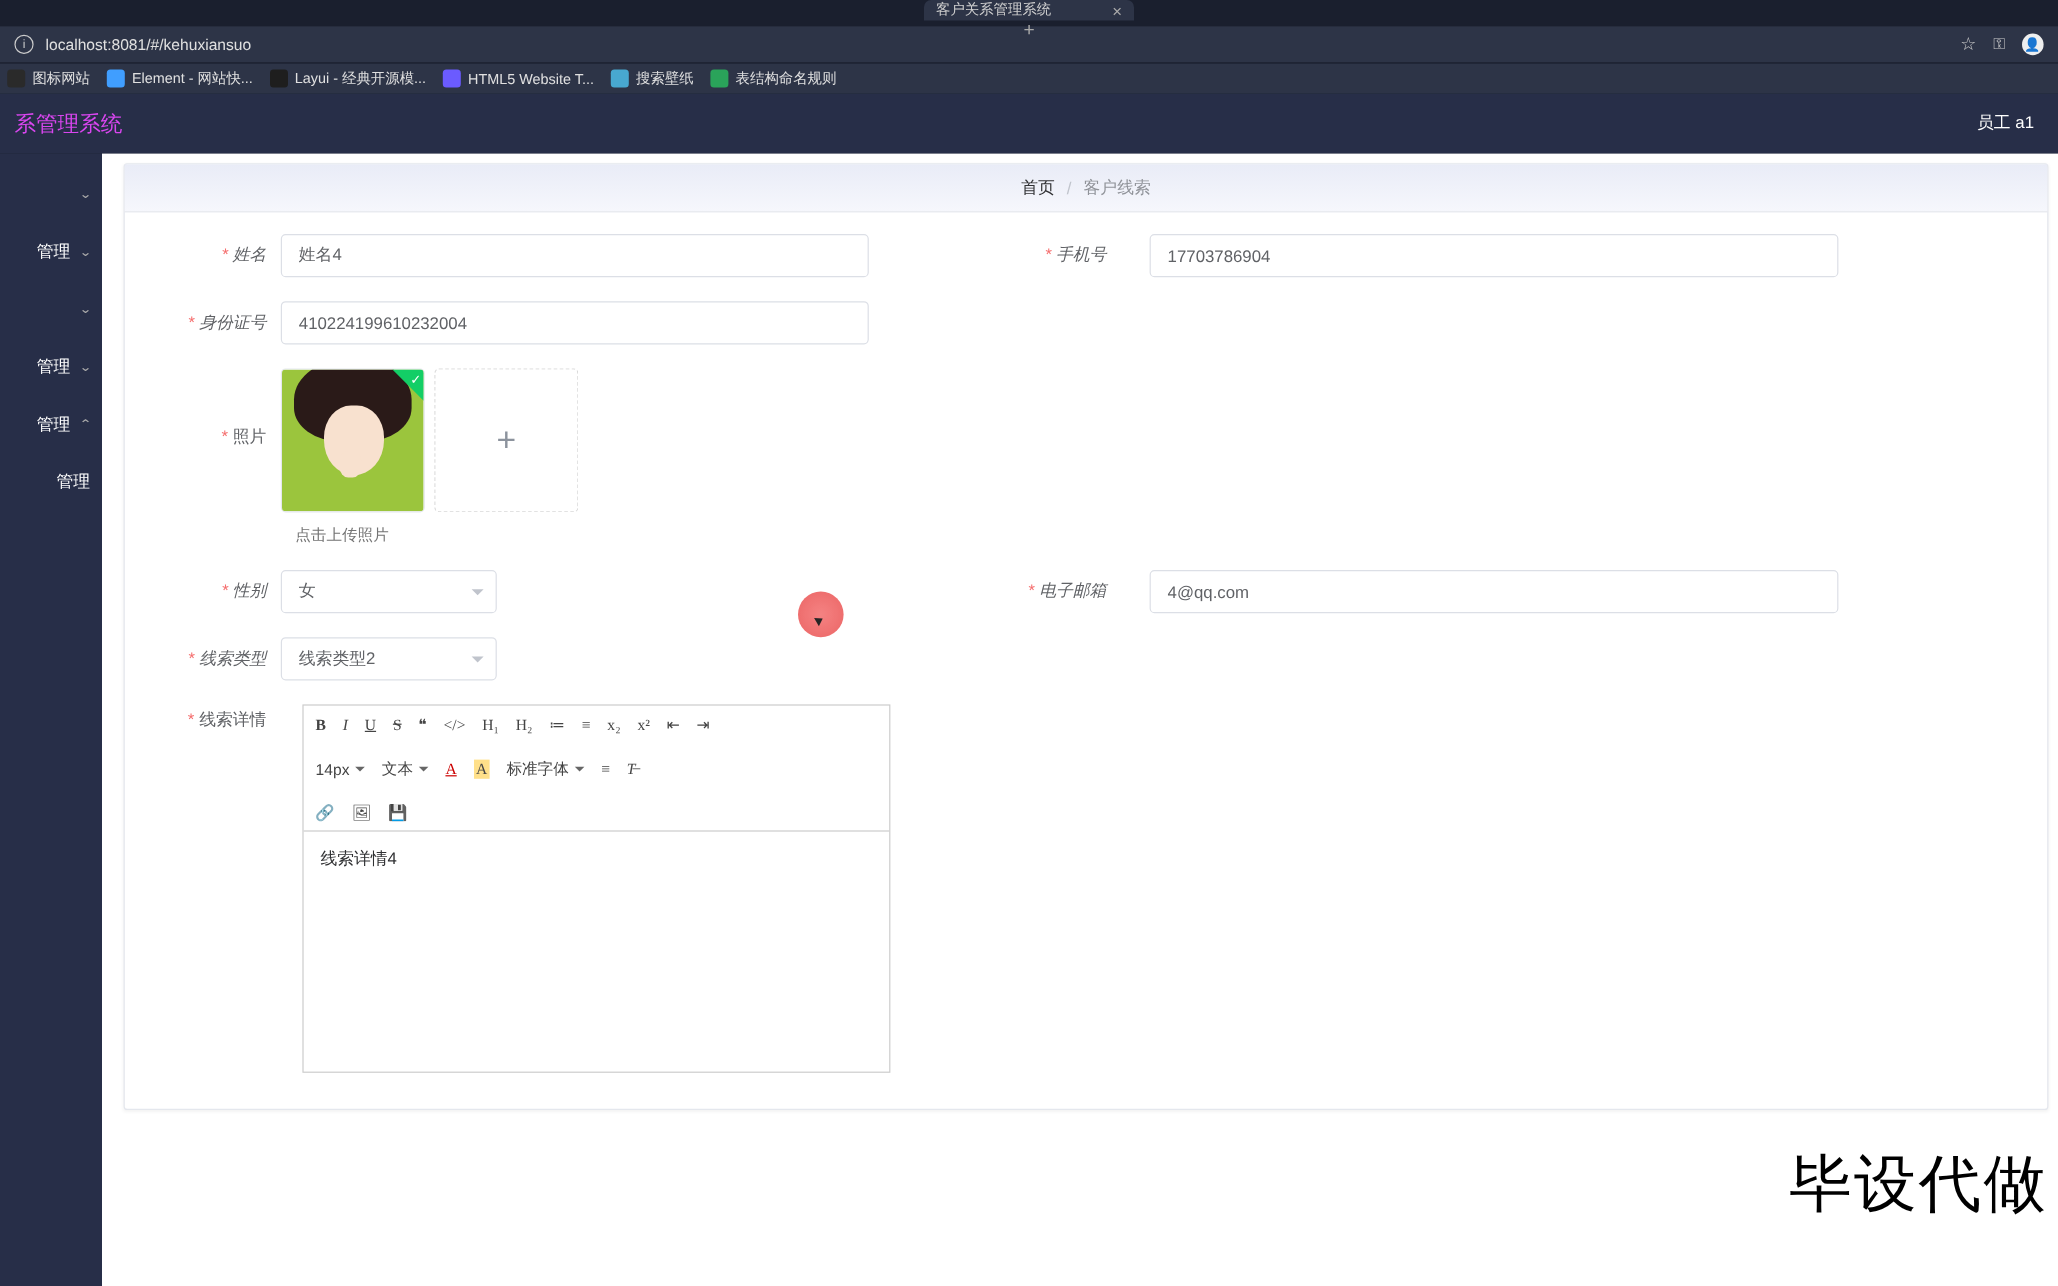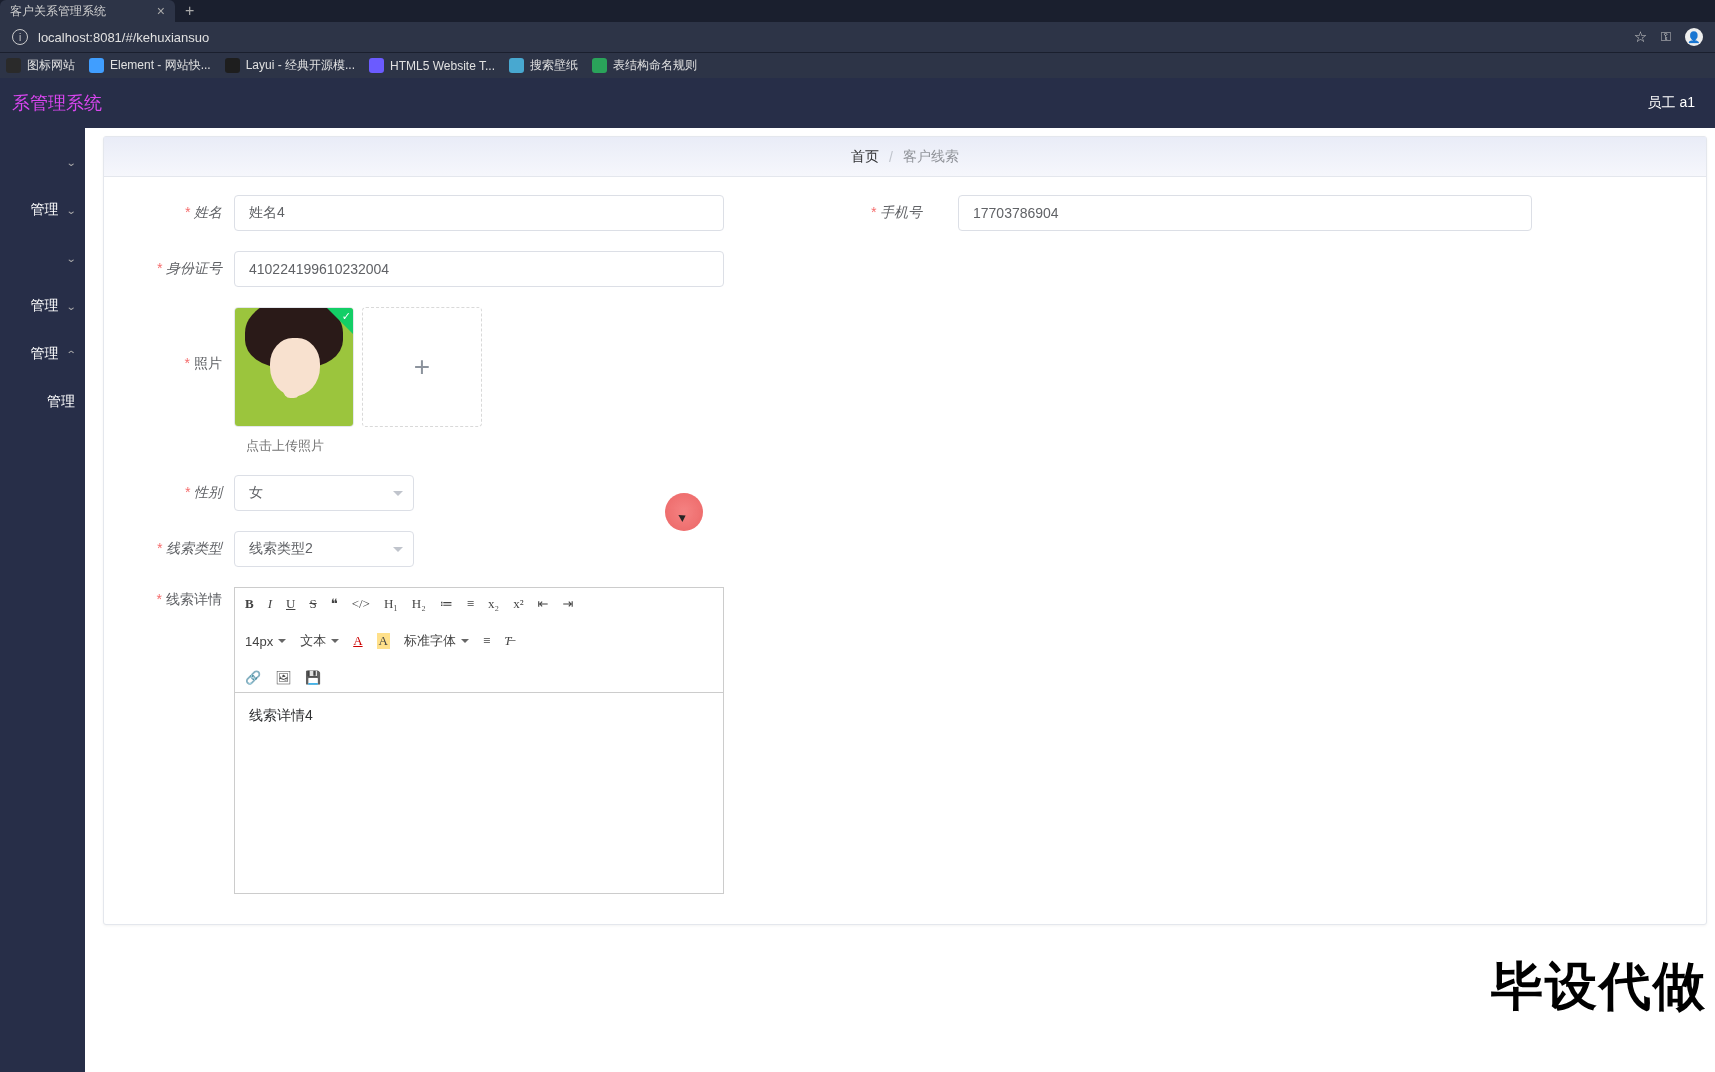--- a/index.html
+++ b/index.html
@@ -1,19 +1,19 @@
 <!DOCTYPE html>
 <html><head>
 <meta charset="utf-8">
 <style>
 * { margin: 0; padding: 0; box-sizing: border-box; font-family: "Microsoft YaHei", -apple-system, sans-serif; }
 body { background: #1e2432; width: 1715px; height: 1072px; overflow: hidden; position: relative; }
 
 
-.browser-tabs { height: 22px; background: #1a1f2e; display: flex; align-items: center; padding-left: 0; }
+.browser-tabs { height: 22px; background: #1a1f2e; display: flex; align-items: center; padding-left: 0; flex-direction: column; }
 .tab { background: #2d3447; height: 22px; width: 175px; display: flex; align-items: center; padding: 0 10px; color: #d0d0d0; font-size: 12px; border-radius: 6px 6px 0 0; }
 .tab-close { margin-left: auto; color: #aaa; font-size: 14px; cursor: pointer; }
 .new-tab { color: #aaa; font-size: 16px; padding: 0 10px; cursor: pointer; }
 .addr-bar { height: 30px; background: #2d3447; display: flex; align-items: center; padding: 0 12px; }
 .addr-icon { width: 16px; height: 16px; border: 1.5px solid #ccc; border-radius: 50%; display: flex; align-items: center; justify-content: center; color: #ccc; font-size: 10px; margin-right: 10px; }
 .addr-text { color: #e0e0e0; font-size: 13px; flex: 1; }
 .addr-right { display: flex; gap: 14px; align-items: center; color: #ccc; font-size: 15px; }
 .star { color: #ccc; }
 .key { font-size: 13px; }
 .avatar-icon { width: 18px; height: 18px; background: #eee; border-radius: 50%; display: flex; align-items: center; justify-content: center; font-size: 11px; color: #444; }
@@ -58,34 +58,34 @@
 .upload-label { width: 110px; text-align: right; font-size: 14px; color: #606266; padding-right: 12px; padding-top: 48px; }
 .upload-list { display: flex; gap: 8px; }
 .upload-card { width: 120px; height: 120px; border: 1px solid #e4e7ed; border-radius: 4px; position: relative; overflow: hidden; }
 .upload-corner { position: absolute; top: 0; right: 0; width: 0; height: 0; border-left: 26px solid transparent; border-top: 26px solid #13ce66; }
 .upload-corner::after { content: "✓"; position: absolute; top: -24px; right: 2px; color: #fff; font-size: 11px; }
 .upload-add { width: 120px; height: 120px; border: 1px dashed #d9d9d9; border-radius: 4px; display: flex; align-items: center; justify-content: center; cursor: pointer; }
 .upload-add .plus { font-size: 28px; color: #8c939d; font-weight: 300; }
 .upload-hint { font-size: 13px; color: #737373; margin-left: 122px; margin-bottom: 20px; }
 
 
-.editor-wrap { display: flex; align-items: flex-start; }
+.editor-wrap { display: flex; align-items: flex-start; gap: 18px; }
 .editor-label { width: 110px; text-align: right; font-size: 14px; color: #606266; padding-right: 12px; padding-top: 4px; }
 .editor { width: 490px; border: 1px solid #ccc; }
 .toolbar { padding: 8px 10px 6px; border-bottom: 1px solid #ccc; display: flex; flex-wrap: wrap; gap: 10px 14px; align-items: center; font-size: 13px; color: #444; }
 .tb-btn { cursor: pointer; display: inline-flex; align-items: center; font-family: Georgia, serif; }
 .tb-sel { display: inline-flex; align-items: center; gap: 2px; cursor: pointer; }
 .tb-sel .caret { display: inline-block; width: 0; height: 0; border-left: 4px solid transparent; border-right: 4px solid transparent; border-top: 4px solid #666; margin-left: 3px; }
 .ed-body { min-height: 200px; padding: 14px; font-size: 14px; color: #303133; }
 
 
 .cursor-dot { position: absolute; width: 38px; height: 38px; background: radial-gradient(circle,#f36d6d 0%,#e94b4b 100%); border-radius: 50%; opacity: 0.85; left: 580px; top: 365px; display: flex; align-items: center; justify-content: center; }
 .cursor-dot::after { content: ""; position: absolute; left: 15px; top: 20px; border-left: 6px solid #000; border-top: 4px solid transparent; border-bottom: 4px solid transparent; transform: rotate(-30deg);}
 
-.watermark { position: absolute; right: 8px; bottom: 50px; font-size: 52px; font-weight: 700; color: #000; letter-spacing: 2px; }
+.watermark { position: absolute; right: 8px; bottom: 50px; font-size: 52px; font-weight: 400; color: #000; letter-spacing: 2px; }
 
 
 .portrait { width:100%; height:100%; background:#9bc53d; position:relative; overflow:hidden;}
 .portrait .hair{position:absolute; top:-10px; left:10px; right:10px; height:70px; background:#2a1a18; border-radius:50% 50% 40% 40%;}
 .portrait .face{position:absolute; top:30px; left:35px; width:50px; height:58px; background:#f8e1cf; border-radius:45% 45% 50% 50%;}
 .portrait .hand{position:absolute; top:68px; left:48px; width:18px; height:22px; background:#f8e1cf; border-radius:40%;}
 </style>
 </head>
 <body>
 
@@ -211,20 +211,24 @@
           </div>
         </div>
         <div class="upload-hint">点击上传照片</div>
 
         <div class="row">
           <div class="field w-left">
             <div class="label req">性别</div>
             <div class="select">
                 <span>女</span>
               </div>
+          </div>
+          <div class="field w-right">
+            <div class="label req">电子邮箱</div>
+            <input class="input wider" value="4@qq.com" style="">
           </div>
         </div>
 
         <div class="row">
           <div class="field w-left">
             <div class="label req">线索类型</div>
             <div class="select">
                 <span>线索类型2</span>
               </div>
           </div>

